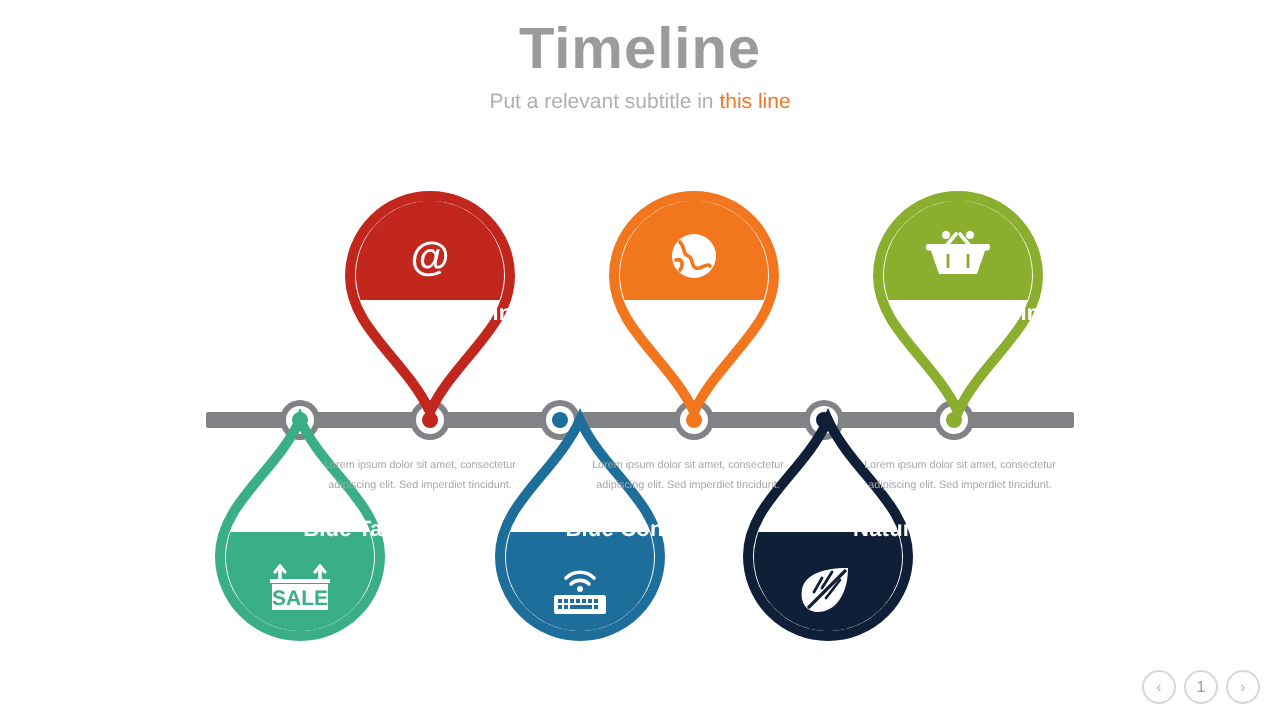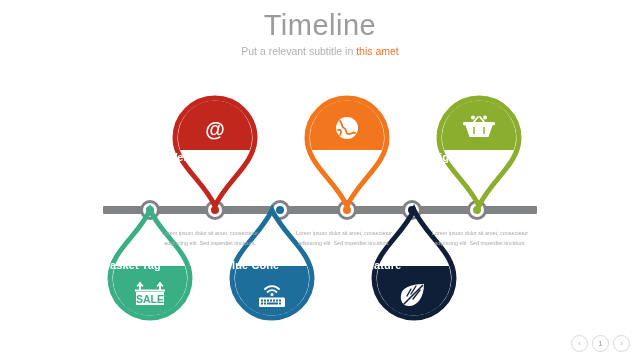--- a/index.html
+++ b/index.html
@@ -18,21 +18,21 @@
   
   .header {
     position: absolute;
     top: 8px;
     left: 0;
     width: 640px;
     text-align: center;
   }
   .title {
     font-size: 29px;
-    font-weight: 400;
+    font-weight: 700;
     color: #9b9b9b;
     letter-spacing: 0.5px;
     line-height: 34px;
   }
   .subtitle {
     font-size: 10.5px;
     color: #b0b0b0;
     line-height: 14px;
     margin-top: 2px;
   }
@@ -86,21 +86,21 @@
   }
   .pin svg {
     position: absolute;
     left: 0;
     top: 0;
     overflow: visible;
   }
   .pin .pin-label {
     position: absolute;
     width: 96px;
-    text-align: left;
+    text-align: right;
     color: #ffffff;
     font-size: 11px;
     font-weight: bold;
     letter-spacing: 0.1px;
   }
   .pin .pin-icon {
     position: absolute;
     width: 96px;
     text-align: center;
     color: #ffffff;
@@ -142,21 +142,21 @@
     background: #fff;
   }
   .pager .pbtn.num { font-size: 8px; color: #9a9a9a; }
 </style>
 </head>
 <body>
 
 <div class="header">
   <div class="title">Timeline</div>
   <div class="subtitle">
-    <span>Put a relevant subtitle in </span><span class="accent">this amet</span>
+    <span>Put a relevant subtitle in </span><span class="accent">this line</span>
   </div>
 </div>
 
 <div class="axis"></div>
 
 <div class="node" style="left:140px;">
   <div class="ring"></div>
   <div class="dot" style="background:#3aae85;"></div>
 </div>
 <div class="node" style="left:205px;">
@@ -214,31 +214,31 @@
     <path d="M43 13 L43 20 M53 13 L53 20" stroke="#8bae2e" stroke-width="1.4"></path>
   </svg>
   <div class="pin-label">Big Coding</div>
 </div>
 
 <div class="pin up" style="left:102px; top:206px;">
   <svg width="96" height="116" viewBox="0 0 96 116">
     <path d="M48 112 A40 40 0 0 0 88 72 C88 46 60 30 48 4 C36 30 8 46 8 72 A40 40 0 0 0 48 112 Z" fill="none" stroke="#3aae85" stroke-width="5"></path>
     <path d="M 13.2 60 A 37 37 0 1 0 82.8 60 Z" fill="#3aae85"></path>
   </svg>
-  <div class="pin-label">Basket Tag</div>
+  <div class="pin-label">Blue Tag</div>
   <svg width="96" height="30" viewBox="0 0 96 30" style="position:absolute; top:74px; left:0;">
     <path d="M38 10 L38 3 M58 10 L58 3" stroke="#ffffff" stroke-width="1.8" stroke-linecap="round"></path>
     <path d="M38 3 L35.5 6 M38 3 L40.5 6 M58 3 L55.5 6 M58 3 L60.5 6" stroke="#ffffff" stroke-width="1.6" fill="none" stroke-linecap="round"></path>
     <rect x="33" y="9.5" width="30" height="2" fill="#ffffff"></rect>
     <rect x="34" y="12" width="28" height="13" fill="#ffffff"></rect>
     <text x="48" y="22.5" font-family="Liberation Sans, sans-serif" font-size="10.5" font-weight="bold" fill="#3aae85" text-anchor="middle">SALE</text>
   </svg>
 </div>
 
-<div class="pin up" style="left:224px; top:206px;">
+<div class="pin up" style="left:242px; top:206px;">
   <svg width="96" height="116" viewBox="0 0 96 116">
     <path d="M48 112 A40 40 0 0 0 88 72 C88 46 60 30 48 4 C36 30 8 46 8 72 A40 40 0 0 0 48 112 Z" fill="none" stroke="#1e6e9c" stroke-width="5"></path>
     <path d="M 13.2 60 A 37 37 0 1 0 82.8 60 Z" fill="#1e6e9c"></path>
   </svg>
   <div class="pin-label">Blue Cone</div>
   <svg width="96" height="30" viewBox="0 0 96 30" style="position:absolute; top:75px; left:0;">
     <path d="M41 8 A10 10 0 0 1 55 8" fill="none" stroke="#ffffff" stroke-width="1.8" stroke-linecap="round"></path>
     <path d="M43.5 11 A6.5 6.5 0 0 1 52.5 11" fill="none" stroke="#ffffff" stroke-width="1.8" stroke-linecap="round"></path>
     <circle cx="48" cy="13.5" r="1.5" fill="#ffffff"></circle>
     <rect x="35" y="16.5" width="26" height="9.5" rx="1.3" fill="#ffffff"></rect>

